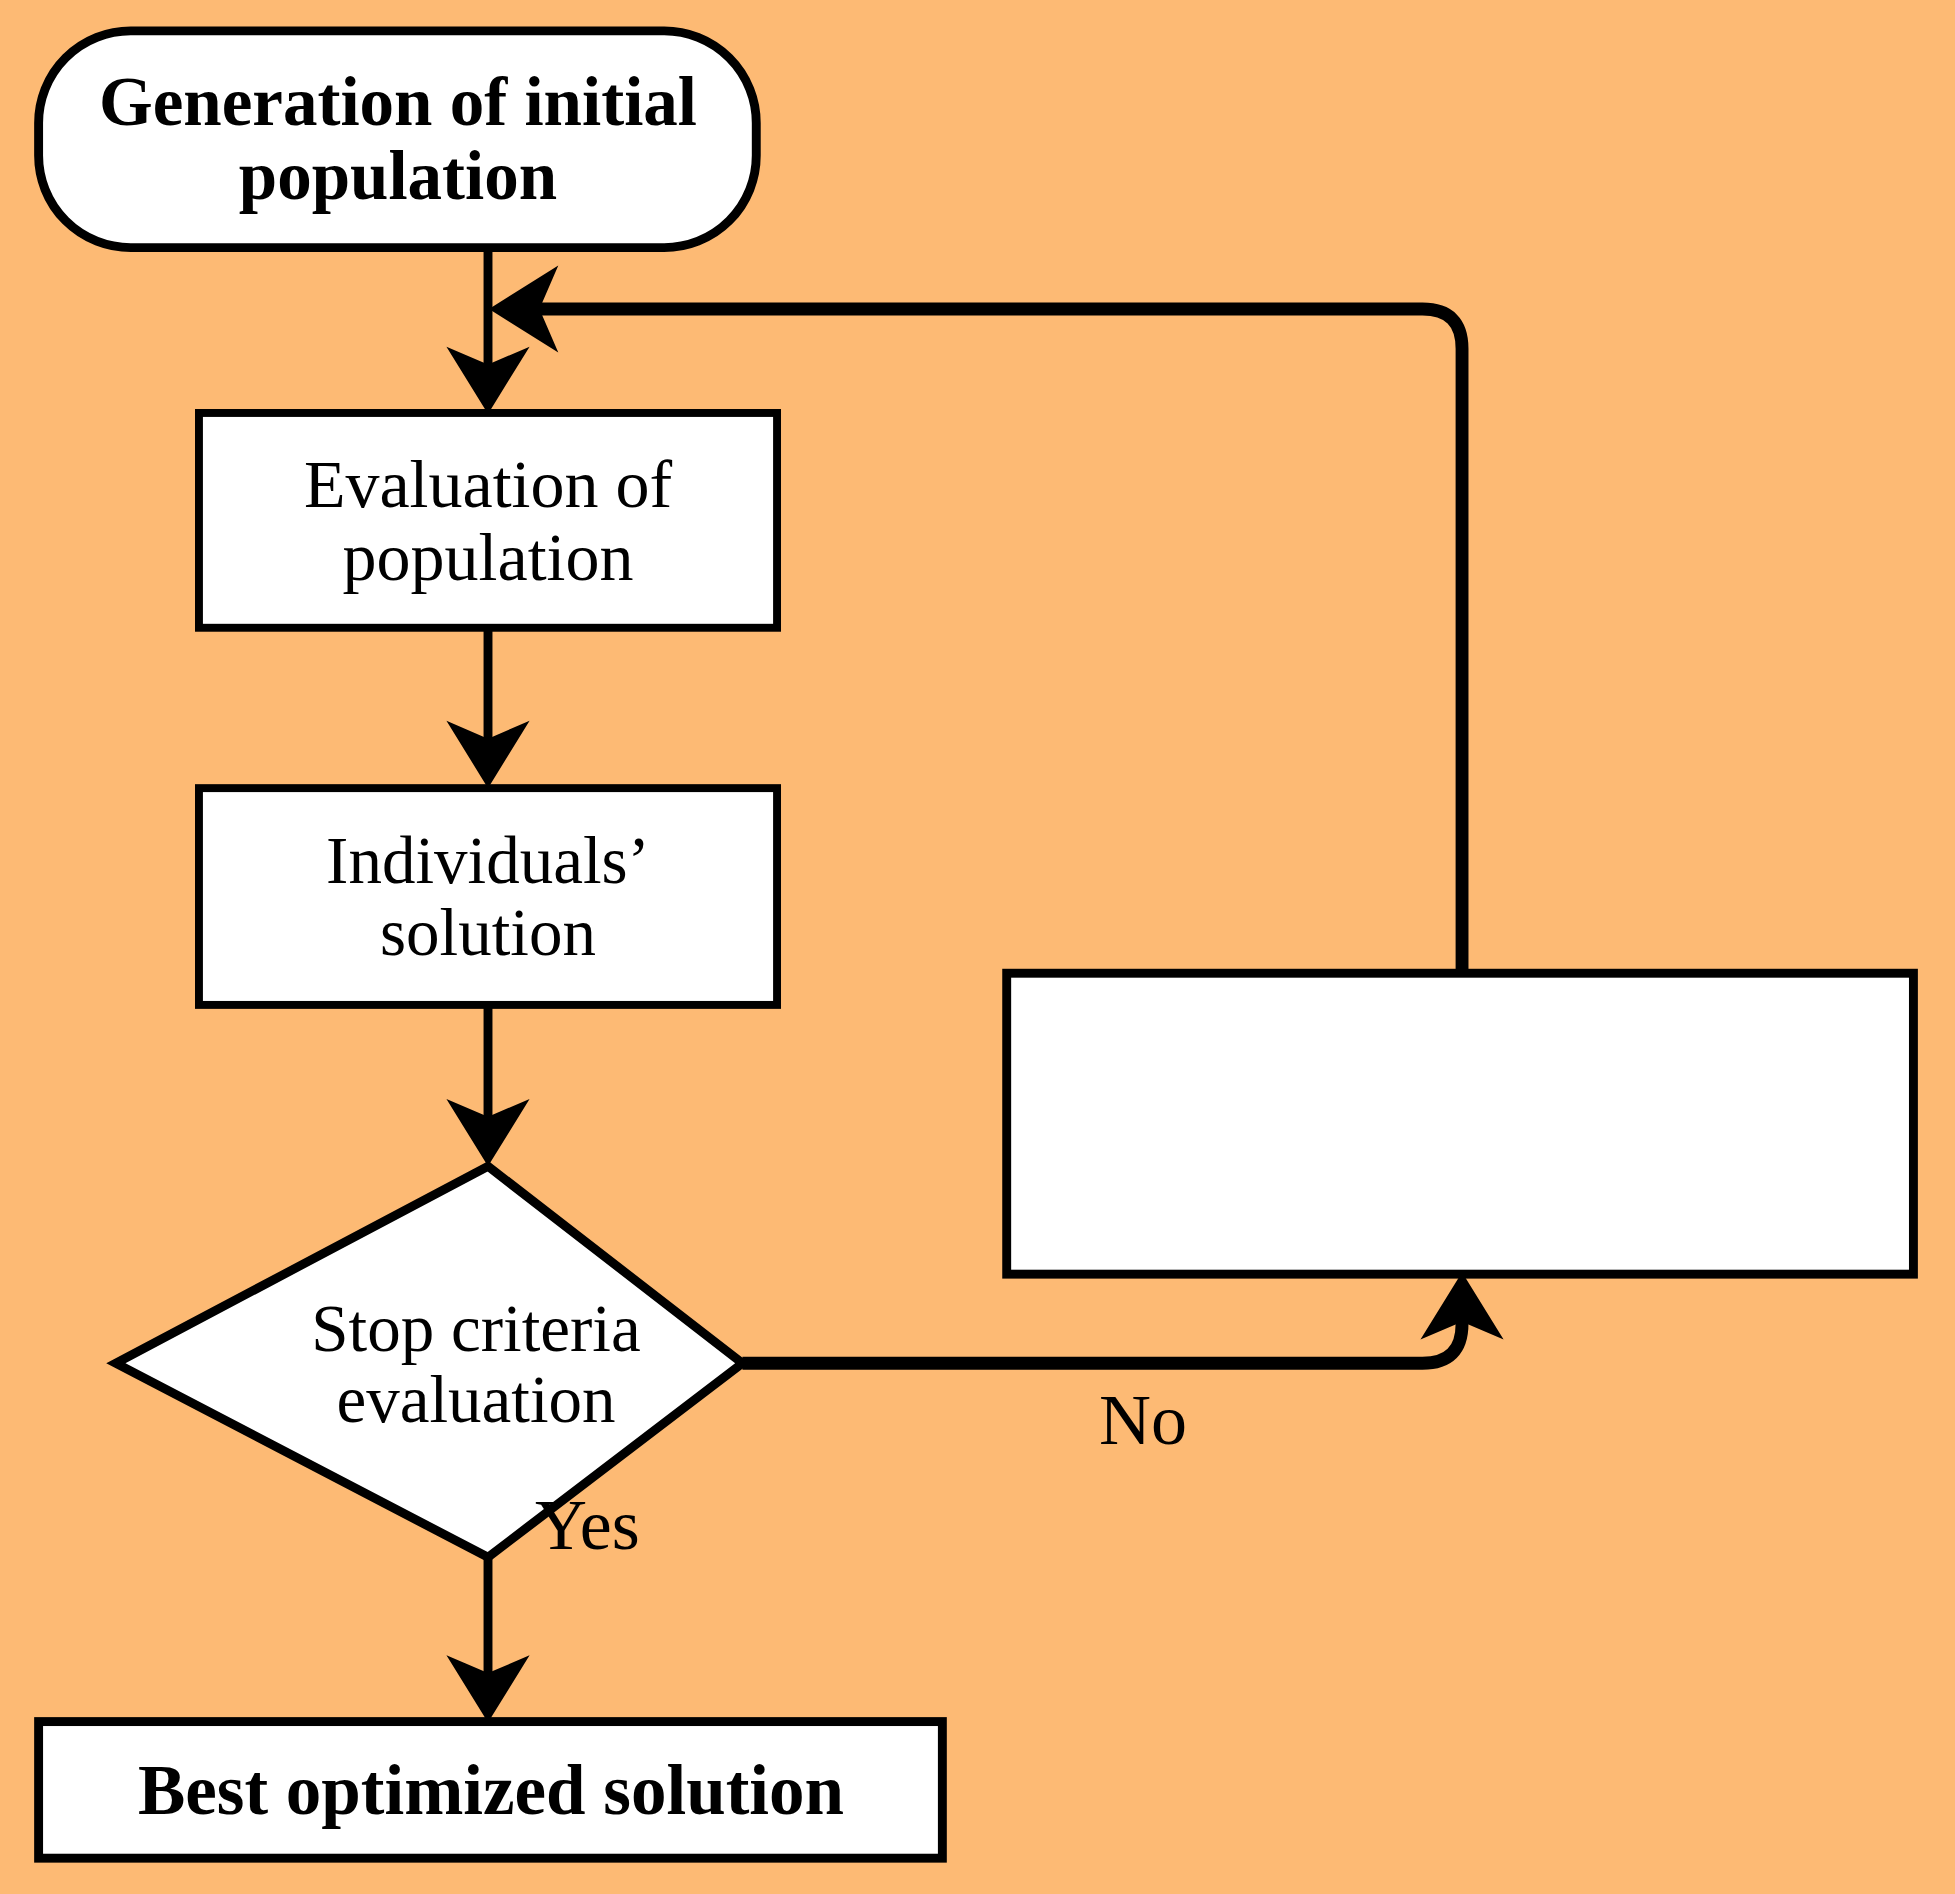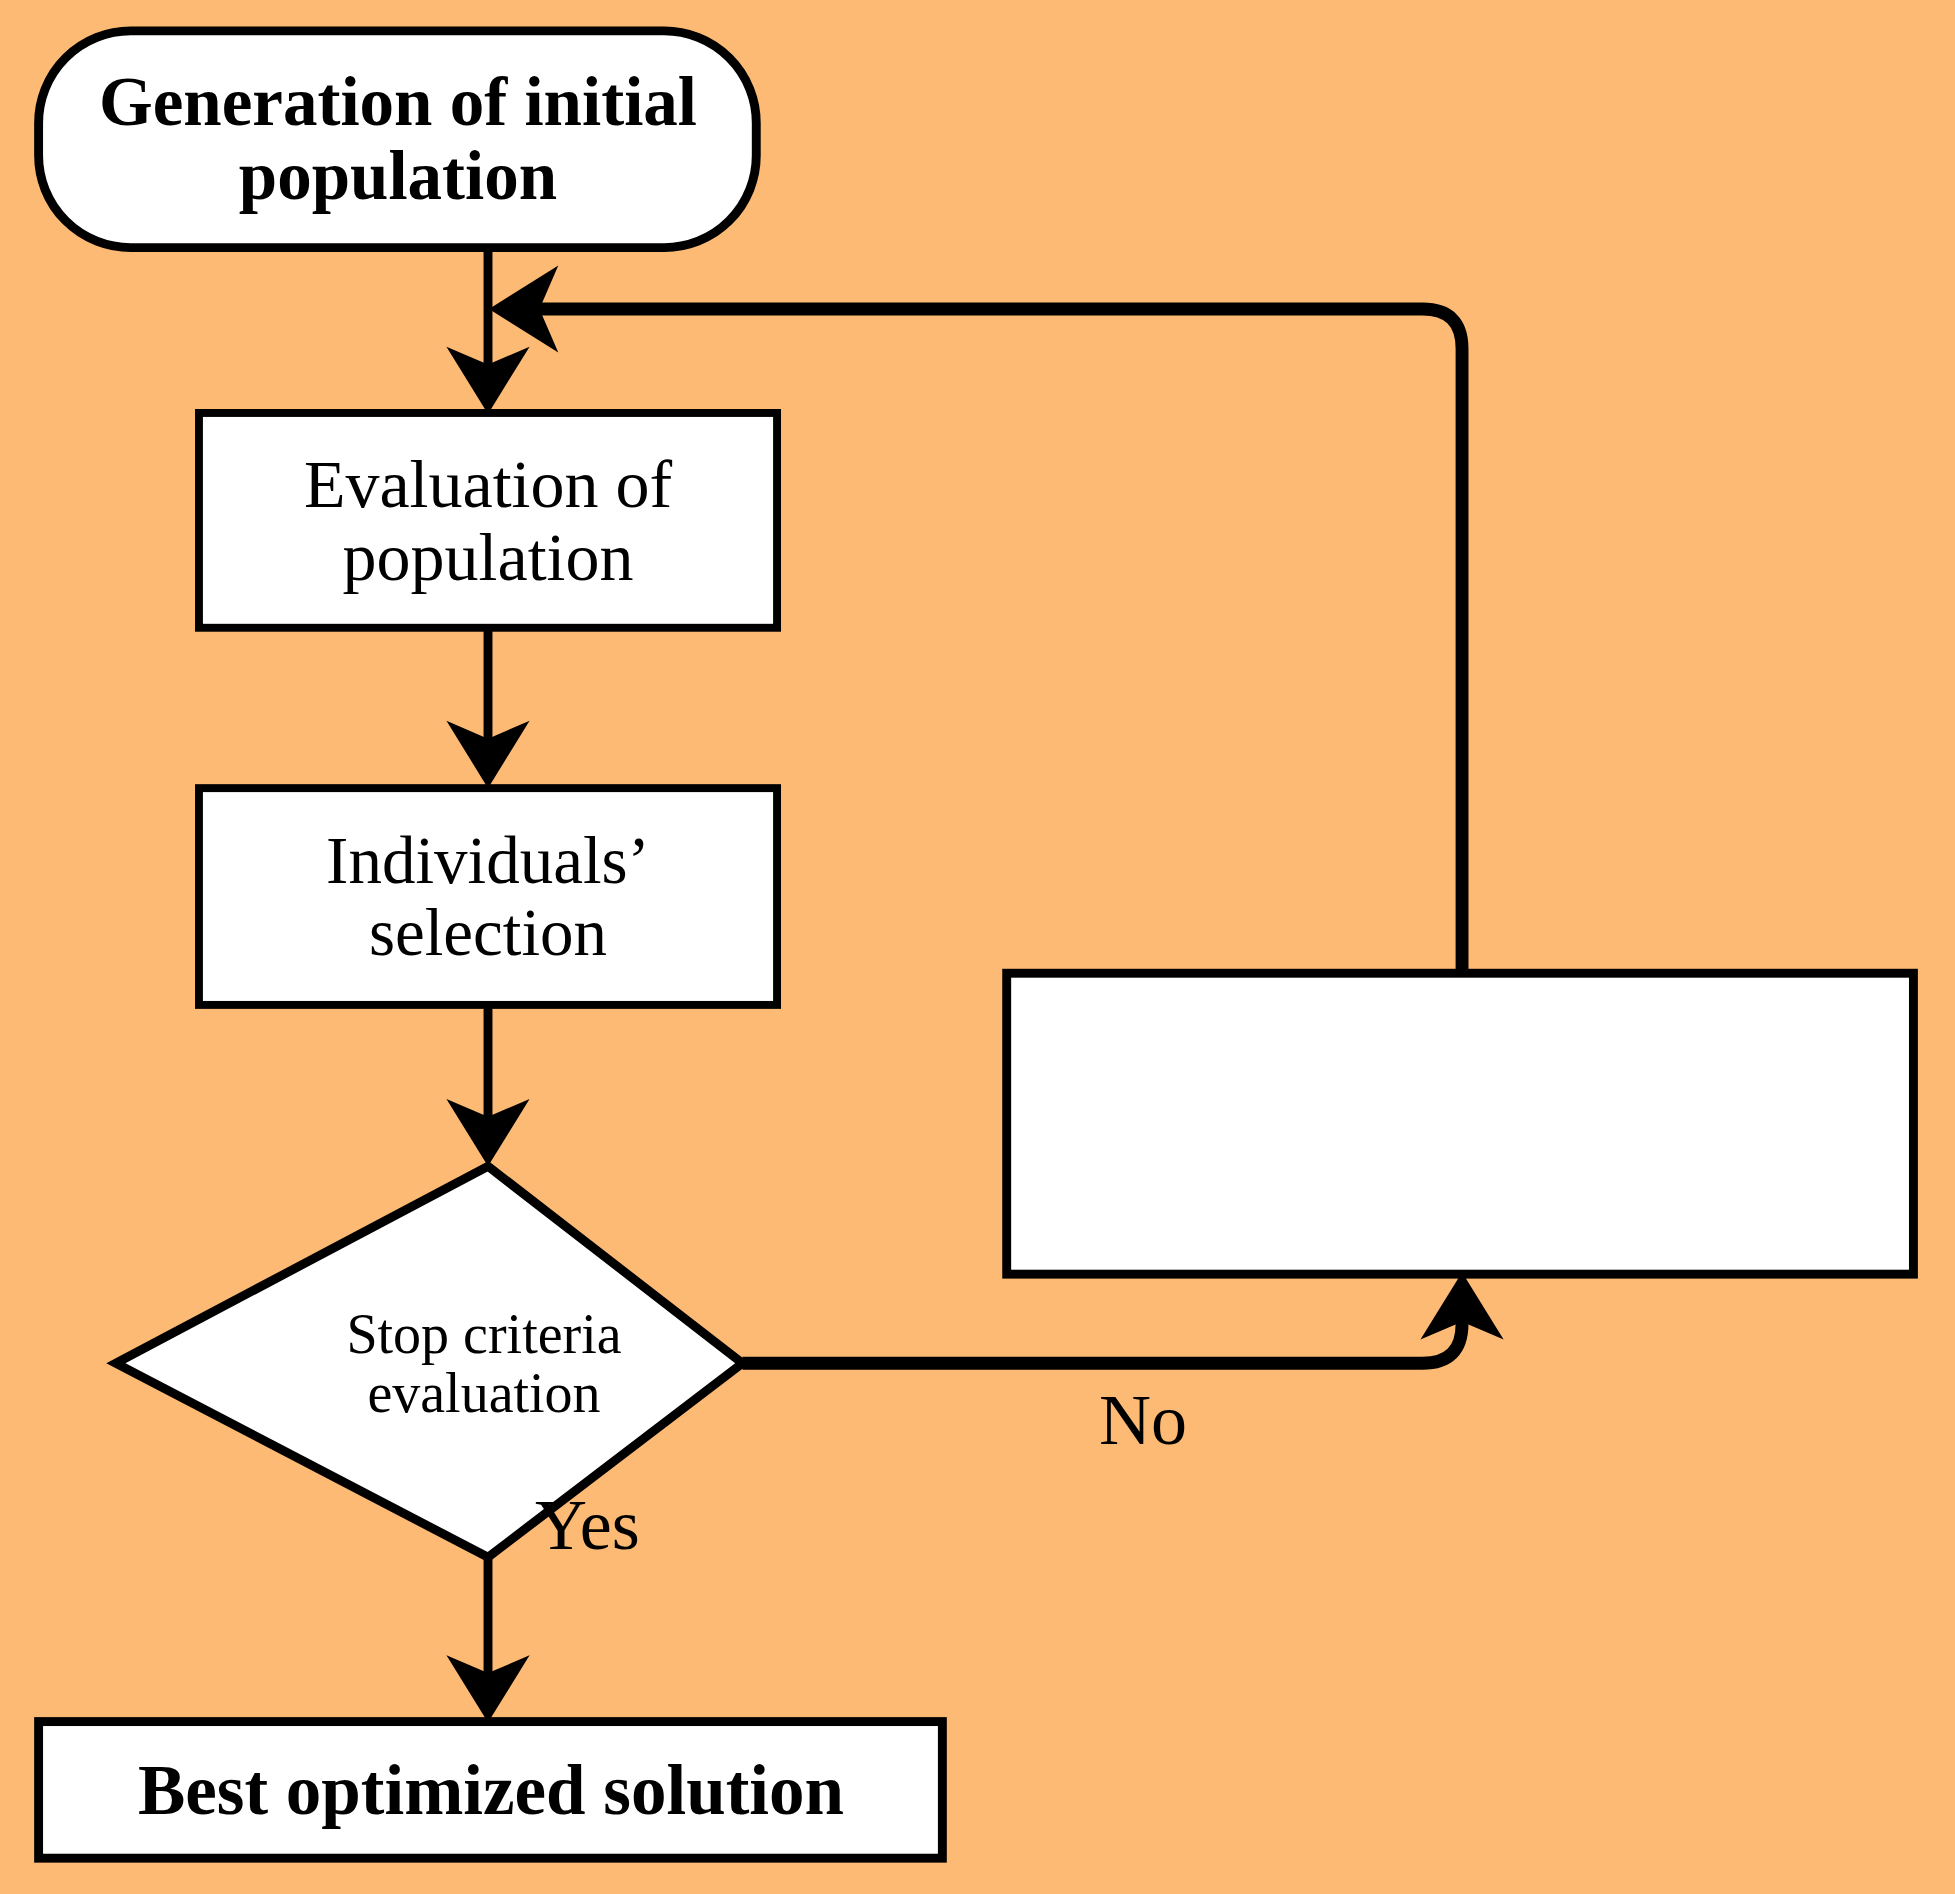--- a/index.html
+++ b/index.html
@@ -114,23 +114,23 @@
 
   </svg>
 
   <div class="node-label label-bold" style="left:39px; top:31px; width:718px; height:217px; font-size:69px;">Generation of initial
 population</div>
 
   <div class="node-label" style="left:199px; top:413px; width:578px; height:215px; font-size:68px;">Evaluation of
 population</div>
 
   <div class="node-label" style="left:199px; top:788px; width:578px; height:217px; font-size:67px;">Individuals’
-selection</div>
+solution</div>
 
-  <div class="node-label" style="left:204px; top:1255px; width:560px; height:218px; font-size:56px;">Stop criteria
+  <div class="node-label" style="left:196px; top:1255px; width:560px; height:218px; font-size:67px;">Stop criteria
 evaluation</div>
 
 
   <div class="node-label label-bold" style="left:39px; top:1722px; width:904px; height:137px; font-size:71px;">Best optimized solution</div>
 
   <div class="edge-label" style="left:1099px; top:1384px;">No</div>
 
   <div class="edge-label" style="left:535px; top:1489px;">Yes</div>
 
 </div>

